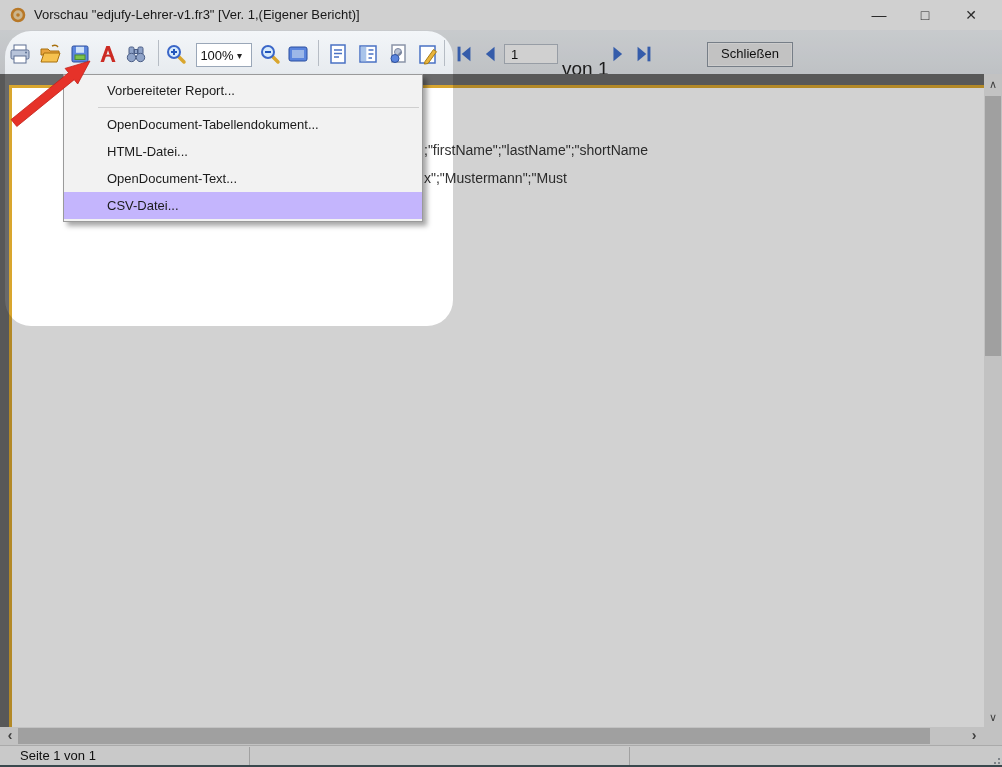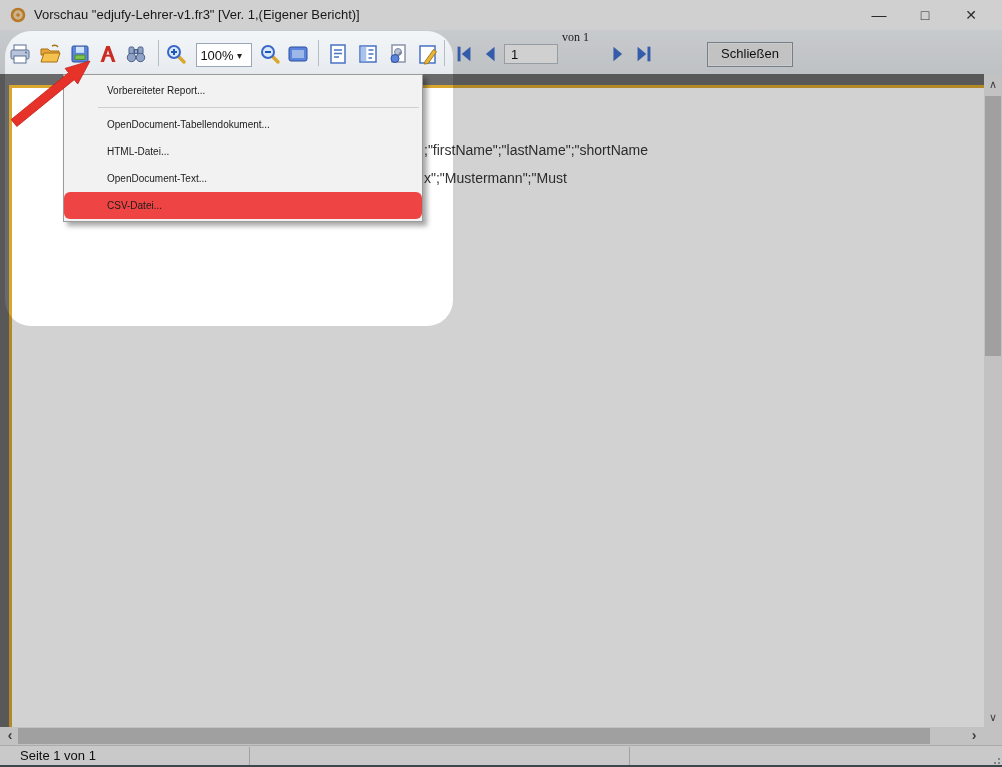--- a/index.html
+++ b/index.html
@@ -23,21 +23,21 @@
            background:linear-gradient(#f3f6f9,#e7ebef);border-bottom:1px solid #c9ced4;}
   .tbtn{position:absolute;top:10px;width:28px;height:28px;display:flex;align-items:center;justify-content:center;}
   .tbtn svg{display:block;}
   .sep{position:absolute;top:10px;width:1px;height:26px;background:#b6bcc4;}
   .zoom-combo{position:absolute;left:196px;top:13px;width:54px;height:22px;background:#ffffff;
               border:1px solid #9aa7b8;display:flex;align-items:center;font-size:13px;color:#111;}
   .zoom-combo .zval{flex:1;text-align:center;}
   .zoom-combo .caret{width:14px;font-size:10px;color:#222;}
   .page-input{position:absolute;left:504px;top:14px;width:46px;height:18px;border:1px solid #b7bfc8;
               background:#fdfdfd;font-size:13px;font-family:"Liberation Sans",sans-serif;padding:0 0 0 6px;color:#111;}
-  .von-label{position:absolute;left:562px;top:0;font-size:12px;color:#222;font-family:Liberation Serif, serif;}
+  .von-label{position:absolute;left:562px;top:28px;font-size:19px;color:#222;}
   .close-btn{position:absolute;left:707px;top:12px;width:84px;height:23px;background:#ececec;
              border:1px solid #8f99a3;box-shadow:inset 0 0 0 1px #f8f8f8;
              font-size:13px;color:#111;text-align:center;line-height:22px;}
 
   
   .preview{position:absolute;left:0;top:74px;width:1002px;height:653px;background:#6a6a6a;overflow:hidden;}
   .page{position:absolute;left:9px;top:11px;width:972px;height:660px;background:#ffffff;
         border:3px solid #d9a62e;}
   .doc-line{position:absolute;font-size:14px;color:#333;white-space:pre;}
   .doc-line.l1{left:427px;top:63px;}
@@ -63,22 +63,22 @@
              border-top:1px solid #cfcfcf;font-size:13px;color:#111;}
   .statusbar .panel1{position:absolute;left:20px;top:2px;}
   .sb-div{position:absolute;top:1px;width:1px;height:18px;background:#c3c3c3;}
   .grip{position:absolute;right:2px;top:8px;width:10px;height:10px;}
   .grip i{position:absolute;width:2px;height:2px;background:#9aa0a6;}
   .window-bottom{position:absolute;left:0;top:765px;width:1002px;height:2px;background:#44565c;}
 
   
   .menu{position:absolute;left:63px;top:74px;width:358px;background:#f2f2f2;border:1px solid #9a9a9a;
         box-shadow:4px 4px 5px rgba(0,0,0,0.35);padding:2px 0;z-index:40;}
-  .menu-item{height:27px;line-height:27px;padding-left:43px;font-size:10px;color:#1b1b1b;white-space:nowrap;}
-  .menu-item.hl{background:#ef4444;border-radius:6px;}
+  .menu-item{height:27px;line-height:27px;padding-left:43px;font-size:13px;color:#1b1b1b;white-space:nowrap;}
+  .menu-item.hl{background:#c4b5fd;}
   .menu-sep{height:0;border-top:1px solid #cfcfcf;margin:3px 3px 3px 34px;}
 
   
   .spotlight{position:absolute;left:5px;top:31px;width:448px;height:295px;border-radius:26px;
              box-shadow:0 0 0 3000px rgba(10,10,10,0.185);z-index:80;pointer-events:none;}
   .red-arrow{position:absolute;left:0;top:0;z-index:85;pointer-events:none;}
 </style>
 </head>
 <body>
 

